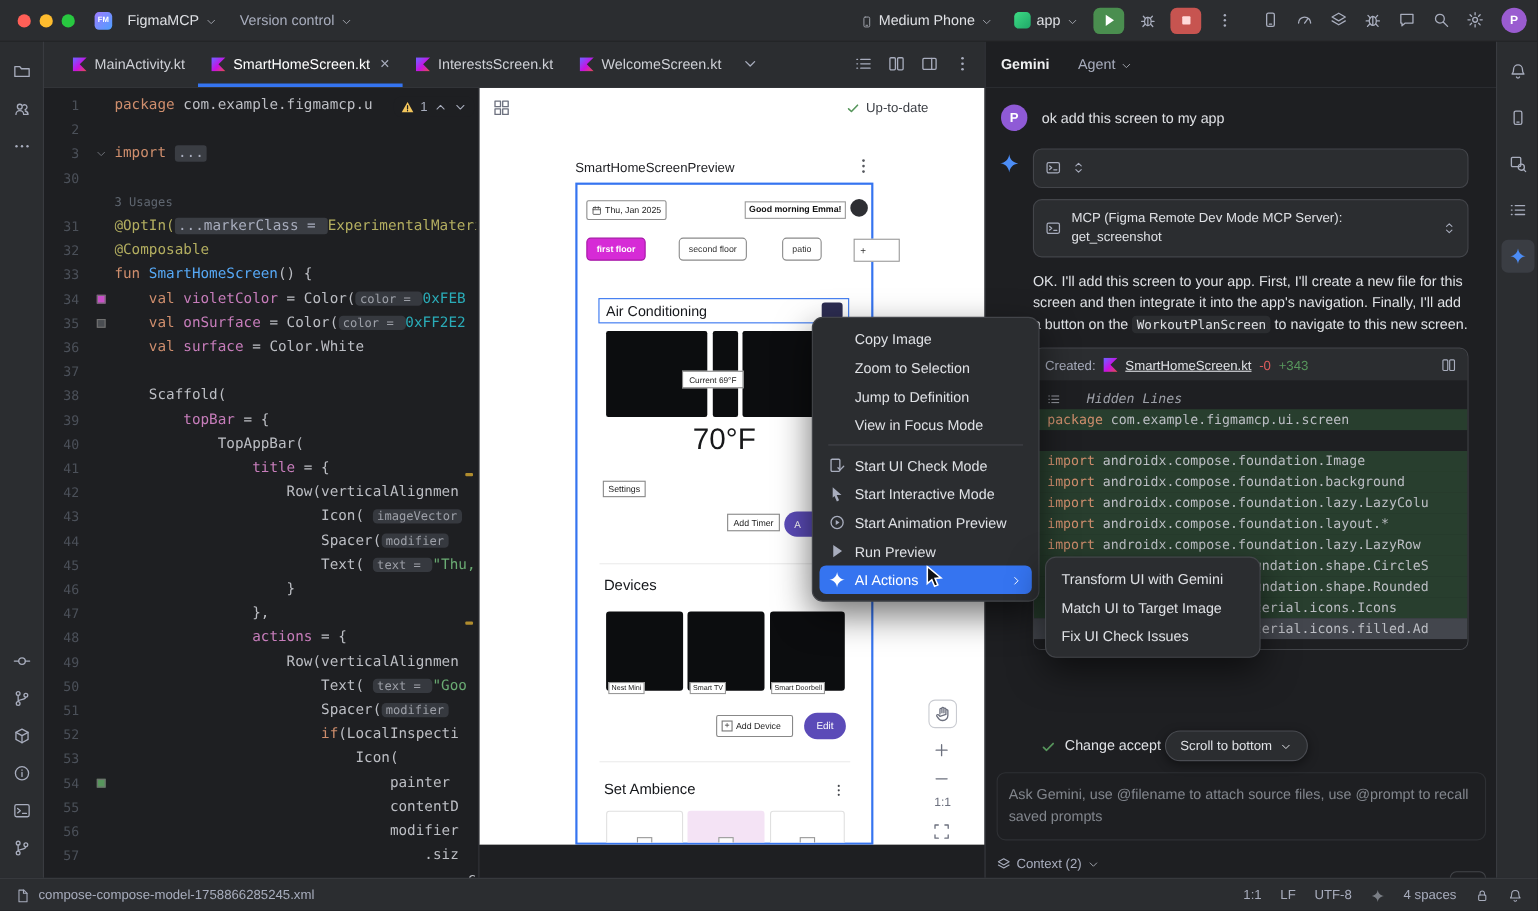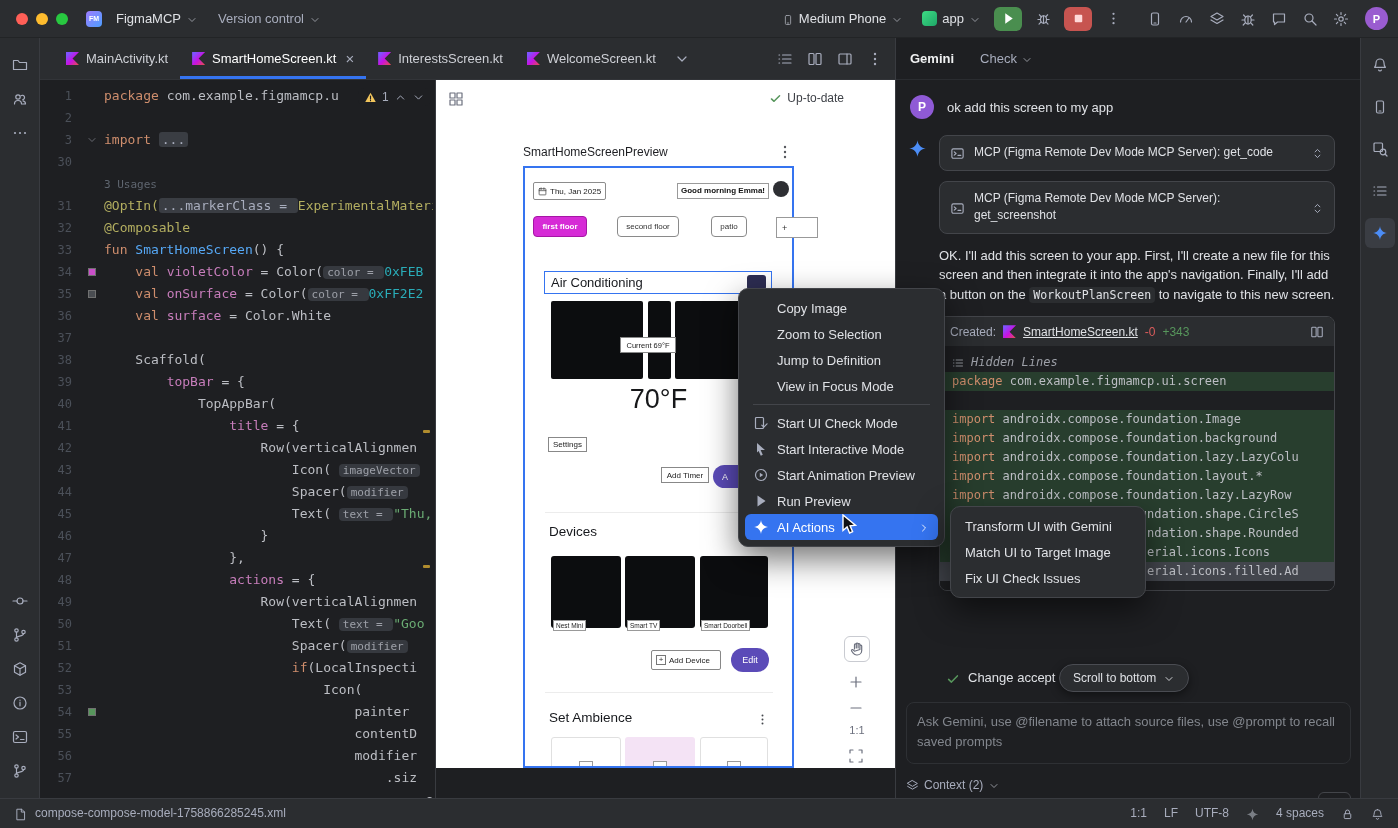--- a/index.html
+++ b/index.html
@@ -171,21 +171,21 @@
   .g-para{font-size:13px;line-height:1.5;color:#DFE1E5;margin:12px 0 12px 0;}
   .g-para code{font-family:"DejaVu Sans Mono",monospace;font-size:11.5px;background:#2B2D30;border-radius:4px;padding:1px 4px;}
   .g-card{border:1px solid #43454A;border-radius:8px;overflow:hidden;}
   .g-card-head{background:#2B2D30;display:flex;align-items:center;gap:7px;padding:7px 10px;font-size:12px;}
   .g-created{color:#A8ADBD;}
   .g-file{color:#DFE1E5;text-decoration:underline;}
   .g-del{color:#DB5C5C;} .g-add{color:#57965C;}
   .g-diffic{margin-left:auto;color:#A8ADBD;}
   .g-diffic svg{width:14px;height:14px;}
   .g-code{background:#1E1F22;padding:7px 0 9px 0;font-family:"DejaVu Sans Mono",monospace;font-size:12px;}
-  .g-hidden{height:19px;line-height:19px;padding:0 12px;color:#9DA0A8;font-style:italic;display:flex;align-items:center;gap:7px;}
+  .g-hidden{height:19px;line-height:19px;padding:0 12px;color:#9DA0A8;font-style:italic;display:flex;align-items:center;gap:24px;}
   .g-hidden svg{width:12px;height:12px;}
   .dl{height:19px;line-height:19px;padding:0 12px;white-space:pre;overflow:hidden;color:#BCBEC4;}
   .dl.added{background:rgba(73,156,84,0.25);}
   .dl.current{background:#43464D;}
   .g-change{position:absolute;left:50px;top:590px;display:flex;align-items:center;gap:8px;font-size:13px;color:#DFE1E5;}
   .gcheck{color:#57965C;} .gcheck svg{width:14px;height:14px;}
   .g-pill{position:absolute;left:163px;top:584px;height:28px;border-radius:14px;border:1px solid #4A4C52;background:#2B2D30;
     color:#DFE1E5;font-size:12px;display:flex;align-items:center;gap:7px;padding:0 13px;
     box-shadow:0 3px 10px rgba(0,0,0,.45);z-index:20;font-family:"Liberation Sans",sans-serif;}
   .pillchev svg{width:12px;height:12px;color:#DFE1E5;}
@@ -721,21 +721,21 @@
           </svg>
         </span>
     </div>
     <div id="pv-bottom"></div>
   </section>
 
   <aside id="gemini">
     <div class="g-head">
       <span class="g-tab">Gemini</span>
       <span class="g-tab2">
-        <span>Check</span>
+        <span>Agent</span>
         <span class="gchev"><svg class="ic" viewBox="0 0 16 16" fill="none" stroke="currentColor" stroke-width="1.2" stroke-linecap="round" stroke-linejoin="round">
               <path d="M4 6l4 4 4-4"></path>
             </svg></span>
       </span>
     </div>
     <div class="g-body">
       <div class="g-user">
         <span class="g-avatar">P</span>
         <span class="g-usertext">ok add this screen to my app</span>
       </div>
@@ -743,21 +743,20 @@
         <span class="g-spark"><svg class="ic" viewBox="0 0 16 16" fill="none" stroke="currentColor" stroke-width="1.2" stroke-linecap="round" stroke-linejoin="round">
               <path d="M8 1c.4 3.9 3.1 6.6 7 7-3.9.4-6.6 3.1-7 7-.4-3.9-3.1-6.6-7-7 3.9-.4 6.6-3.1 7-7z" fill="currentColor" stroke="none"></path>
             </svg></span>
         <div class="g-content">
           <div id="tools">
               <div class="toolcard">
                 <span class="tc-ic"><svg class="ic" viewBox="0 0 16 16" fill="none" stroke="currentColor" stroke-width="1.2" stroke-linecap="round" stroke-linejoin="round">
                     <rect x="2" y="3" width="12" height="10" rx="1.5"></rect>
                     <path d="M4.5 6.3l2 1.7-2 1.7M8.5 10h3"></path>
                   </svg></span>
-                <span class="tc-text">MCP (Figma Remote Dev Mode MCP Server): get_code</span>
                 <span class="tc-unfold"><svg class="ic" viewBox="0 0 16 16" fill="none" stroke="currentColor" stroke-width="1.2" stroke-linecap="round" stroke-linejoin="round">
                     <path d="M5 6l3-3 3 3M5 10l3 3 3-3"></path>
                   </svg></span>
               </div>
               <div class="toolcard">
                 <span class="tc-ic"><svg class="ic" viewBox="0 0 16 16" fill="none" stroke="currentColor" stroke-width="1.2" stroke-linecap="round" stroke-linejoin="round">
                     <rect x="2" y="3" width="12" height="10" rx="1.5"></rect>
                     <path d="M4.5 6.3l2 1.7-2 1.7M8.5 10h3"></path>
                   </svg></span>
                 <span class="tc-text">MCP (Figma Remote Dev Mode MCP Server): get_screenshot</span>

